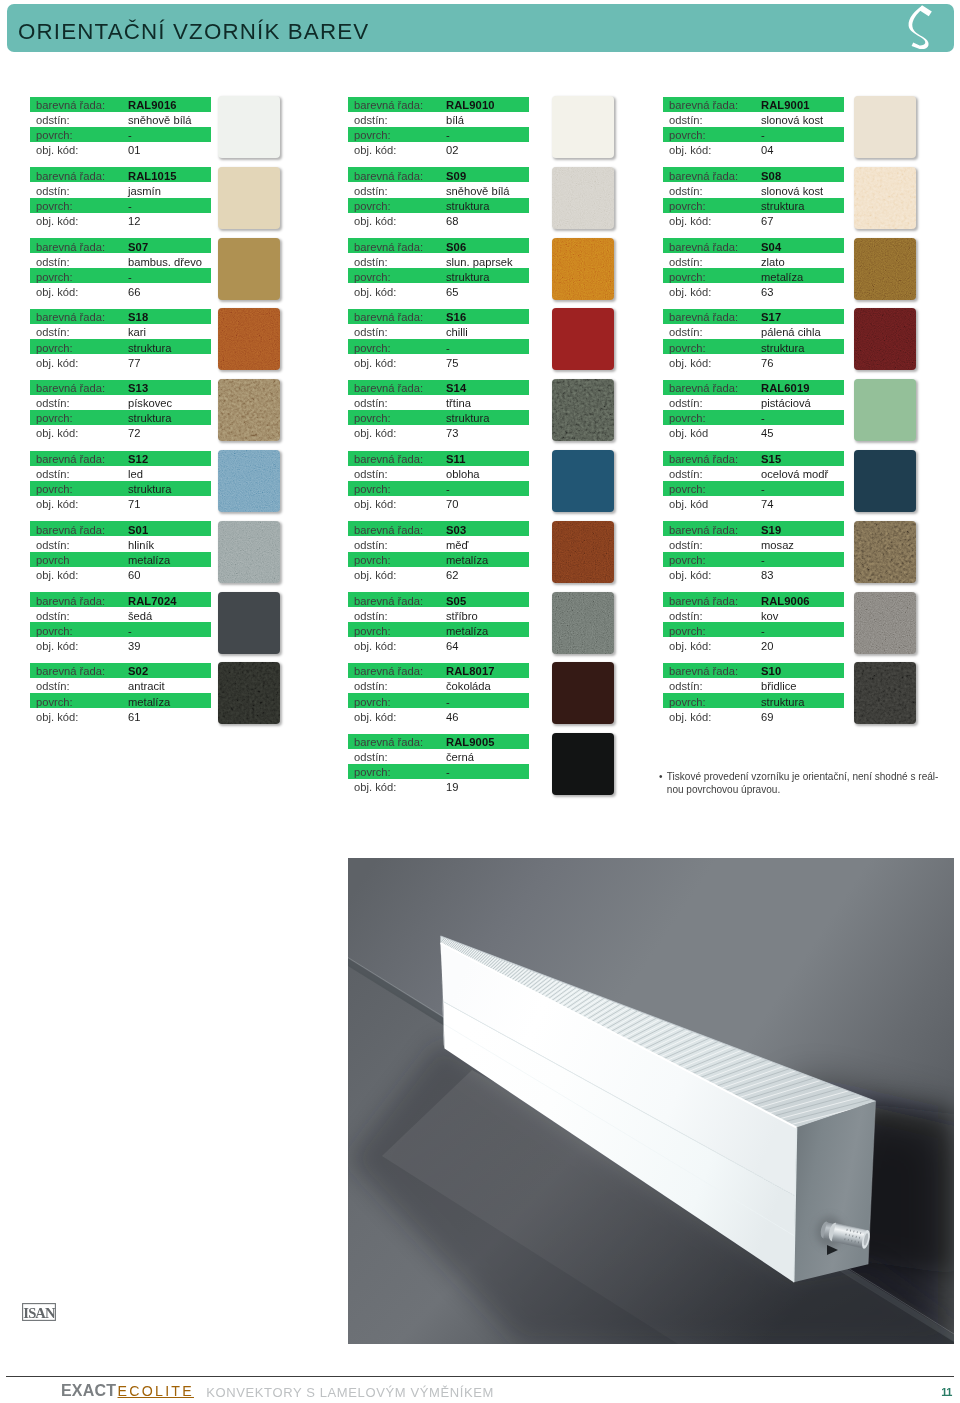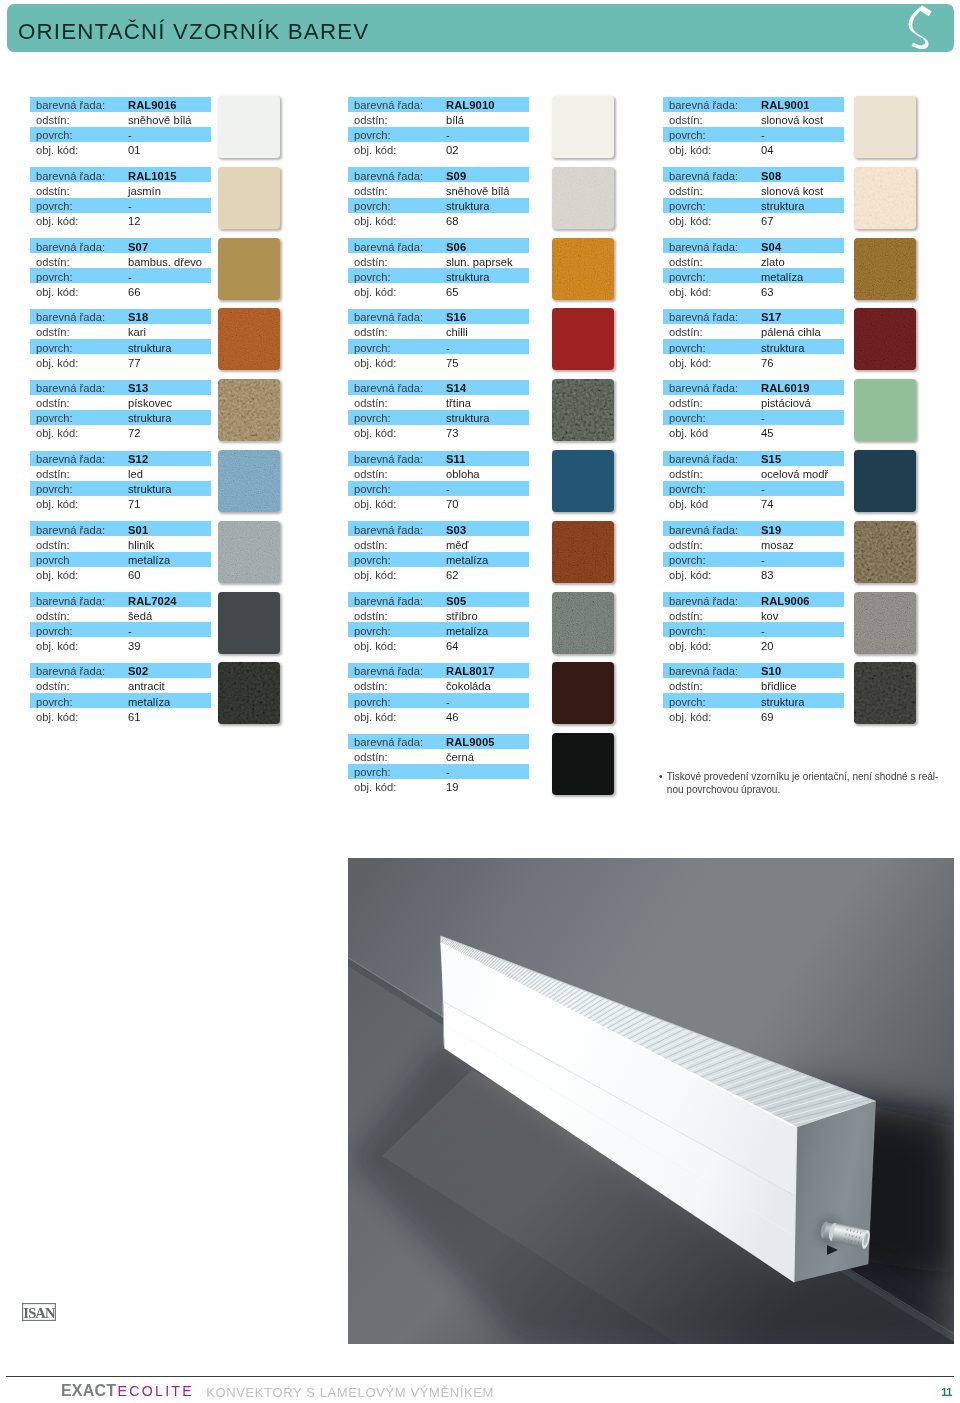--- a/index.html
+++ b/index.html
@@ -17,21 +17,21 @@
   #header-logo{position:absolute;left:898px;top:0px;width:45px;height:47px;}
 
   
   .column{position:absolute;top:96.6px;}
   #column-1{left:30px;}
   #column-2{left:348px;}
   #column-3{left:663px;}
   .entry{position:relative;height:70.8px;}
   .entry .rows{position:absolute;left:0;top:0;width:181px;}
   .row{position:relative;height:15.1px;}
-  .row.shade{background:#7dd3fc;text-align:center;}
+  .row.shade{background:#22c55e;text-align:center;}
   .lbl{position:absolute;left:6px;top:1.4px;font-size:11.2px;line-height:15.1px;color:#3d3d3d;white-space:nowrap;}
   .val{position:absolute;left:98px;top:1.4px;font-size:11.2px;line-height:15.1px;color:#1d1d1d;white-space:nowrap;}
   .val.code{font-weight:bold;color:#111;letter-spacing:.1px;}
   .sw{position:absolute;top:-0.5px;width:62px;height:62px;border-radius:4px;
       box-shadow:1.5px 1.5px 2.5px rgba(0,0,0,.30);}
   #column-1 .sw{left:188px;}
   #column-2 .sw{left:203.5px;}
   #column-3 .sw{left:191px;}
 
 
@@ -49,21 +49,21 @@
   #note-right .bullet{position:absolute;left:0;top:0;}
   #note-right .txt{display:block;margin-left:7.8px;white-space:pre-line;}
 
   
   #product-photo{position:absolute;left:348px;top:858px;width:606px;height:486px;overflow:hidden;}
 
   
   #footer-rule{position:absolute;left:6px;top:1376px;width:948px;height:1px;background:#3c3c3c;}
   #footer-logo{position:absolute;left:6.3px;top:1303px;width:34px;height:18px;padding-left:16px;}
   #footer-brand1{position:absolute;left:61px;top:1384px;font-size:16px;line-height:14.2px;color:#7b7f82;letter-spacing:0.2px;font-weight:700;}
-  #footer-brand2{position:absolute;left:117.5px;top:1384px;font-size:14.2px;line-height:14.2px;color:#a21caf;letter-spacing:2.25px;font-weight:400;}
+  #footer-brand2{position:absolute;left:117.5px;top:1384px;font-size:14.2px;line-height:14.2px;color:#a16207;letter-spacing:2.25px;font-weight:400;text-decoration:underline;}
   #footer-tagline{position:absolute;left:206.2px;top:1386.7px;font-size:13px;line-height:11.5px;color:#bec1c3;letter-spacing:0.62px;}
   #page-number{position:absolute;left:941.2px;top:1386.2px;font-size:11px;line-height:12.6px;font-weight:bold;color:#2a7d66;letter-spacing:-0.4px;}
 </style>
 </head>
 <body>
 
 <div class="page">
 
   <div id="header-banner">
     <div id="page-title">ORIENTAČNÍ VZORNÍK BAREV</div>

